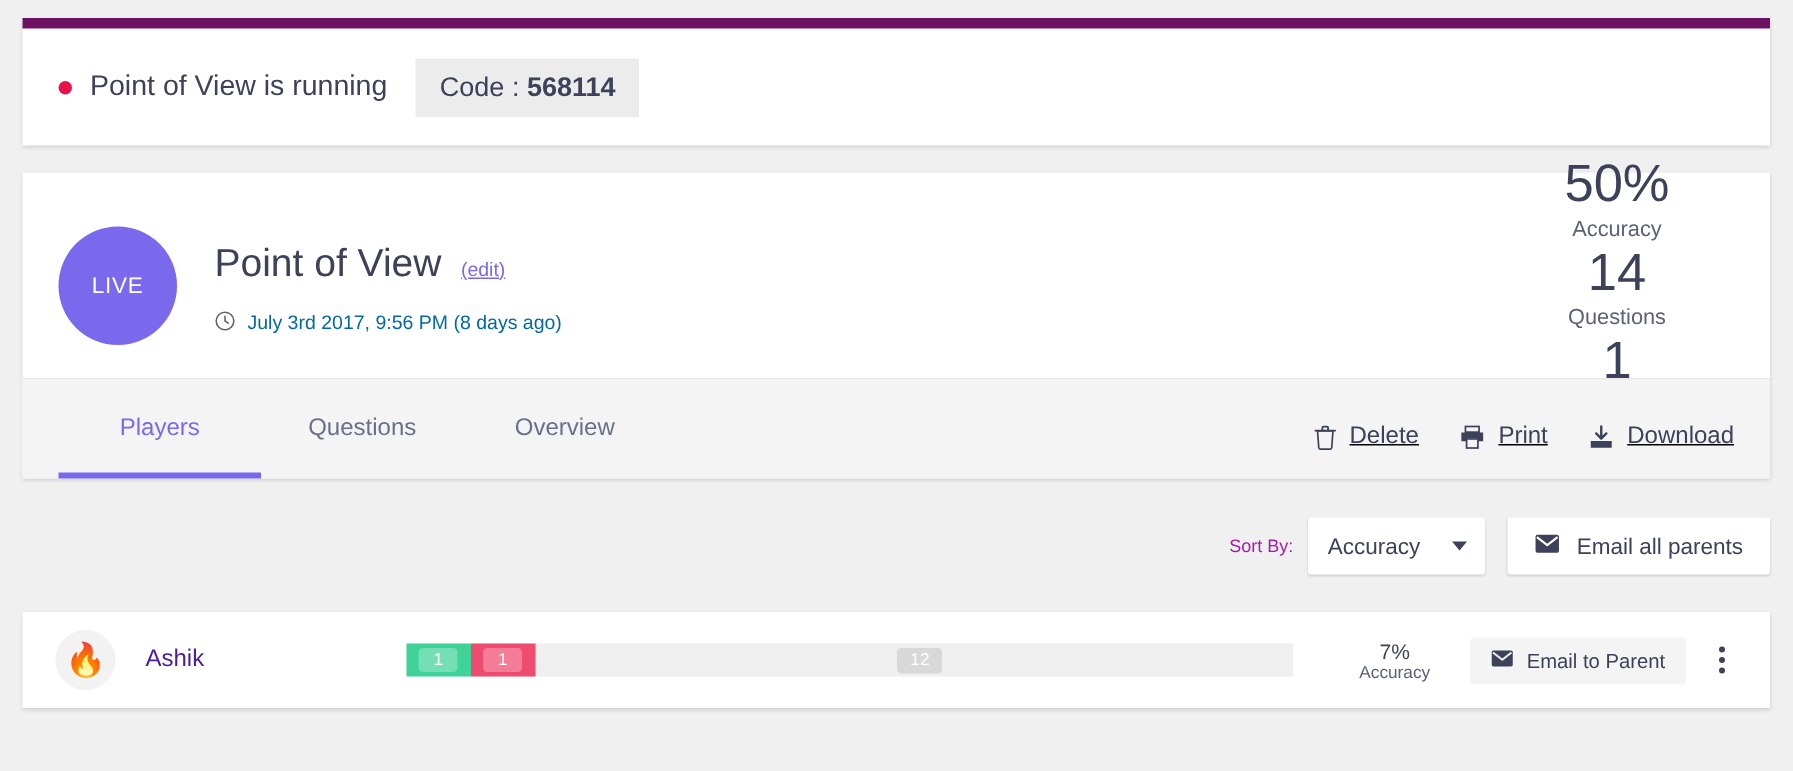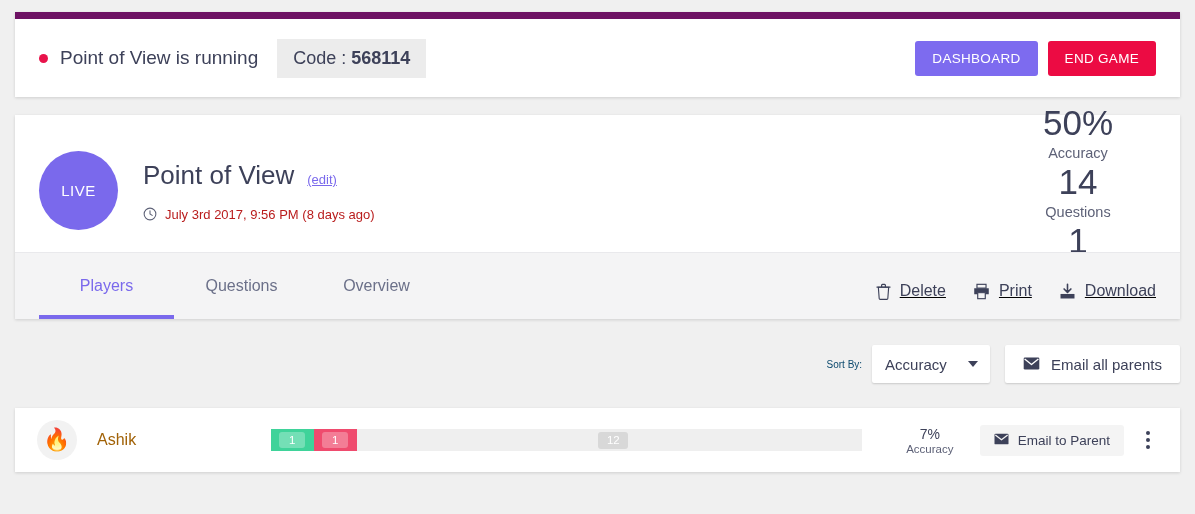--- a/index.html
+++ b/index.html
@@ -110,21 +110,21 @@
     font-size: 13px;
     color: #7a69ec;
     text-decoration: underline;
     cursor: pointer;
   }
   .date-row {
     margin-top: 16px;
     display: flex;
     align-items: center;
     font-size: 13px;
-    color: #b91c1c;
+    color: #0369a1;
   }
   .clock-icon { margin-right: 8px; display: flex; }
 
   .stats {
     margin-left: auto;
     display: flex;
     align-items: flex-start;
     gap: 0;
     padding-right: 22px;
     flex-direction: column;
@@ -192,22 +192,22 @@
   .tool svg { display: block; }
 
   
   .controls {
     position: absolute;
     right: 15px; top: 345px;
     display: flex;
     align-items: center;
   }
   .sortby-label {
-    font-size: 10px;
-    color: #0c4a6e;
+    font-size: 12px;
+    color: #a21caf;
     margin-right: 10px;
   }
   .select-wrap {
     position: relative;
     width: 118px;
     height: 38px;
     background: #fff;
     box-shadow: 0 1px 2px rgba(0,0,0,.16);
     border-radius: 2px;
     display: flex;
@@ -260,21 +260,21 @@
     display: flex;
     align-items: center;
     justify-content: center;
     font-size: 22px;
     line-height: 1;
     flex: 0 0 auto;
   }
   .player-name {
     margin-left: 20px;
     font-size: 16px;
-    color: #a16207;
+    color: #4c1d95;
     width: 174px;
   }
   .bar-track {
     position: relative;
     width: 592px;
     height: 22px;
     background: #efefef;
     display: flex;
     align-items: stretch;
   }
@@ -353,24 +353,20 @@
 </head>
 <body>
 
 <div class="page">
 
   <div class="status-card">
     <div class="status-inner">
       <span class="live-dot"></span>
       <span class="status-text">Point of View is running</span>
       <span class="code-chip"><span>Code : </span><b>568114</b></span>
-      <span class="status-actions">
-        <button class="btn btn-dashboard">DASHBOARD</button>
-        <button class="btn btn-endgame">END GAME</button>
-      </span>
     </div>
   </div>
 
   <div class="main-card">
 
     <div class="summary">
       <div class="live-badge">LIVE</div>
       <div class="summary-meta">
         <div class="title-row">
           <span class="quiz-title">Point of View</span>

